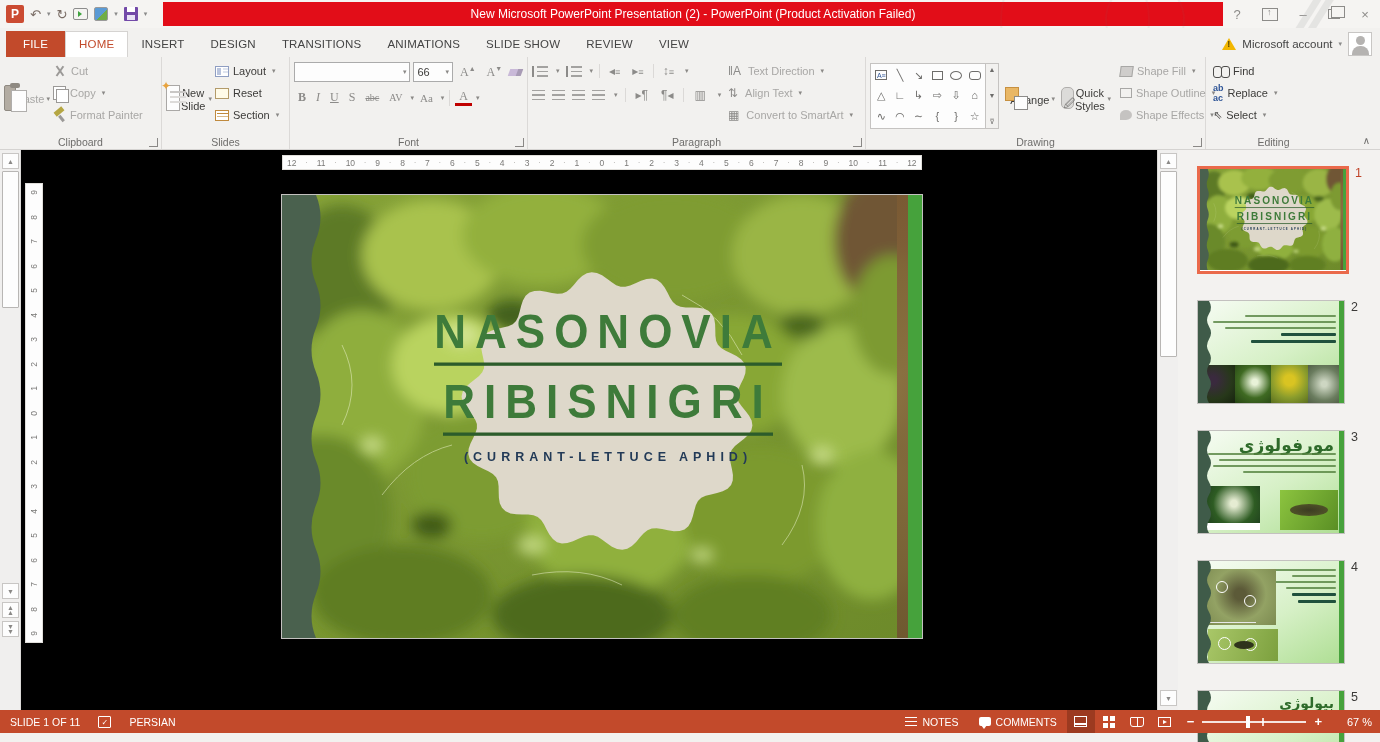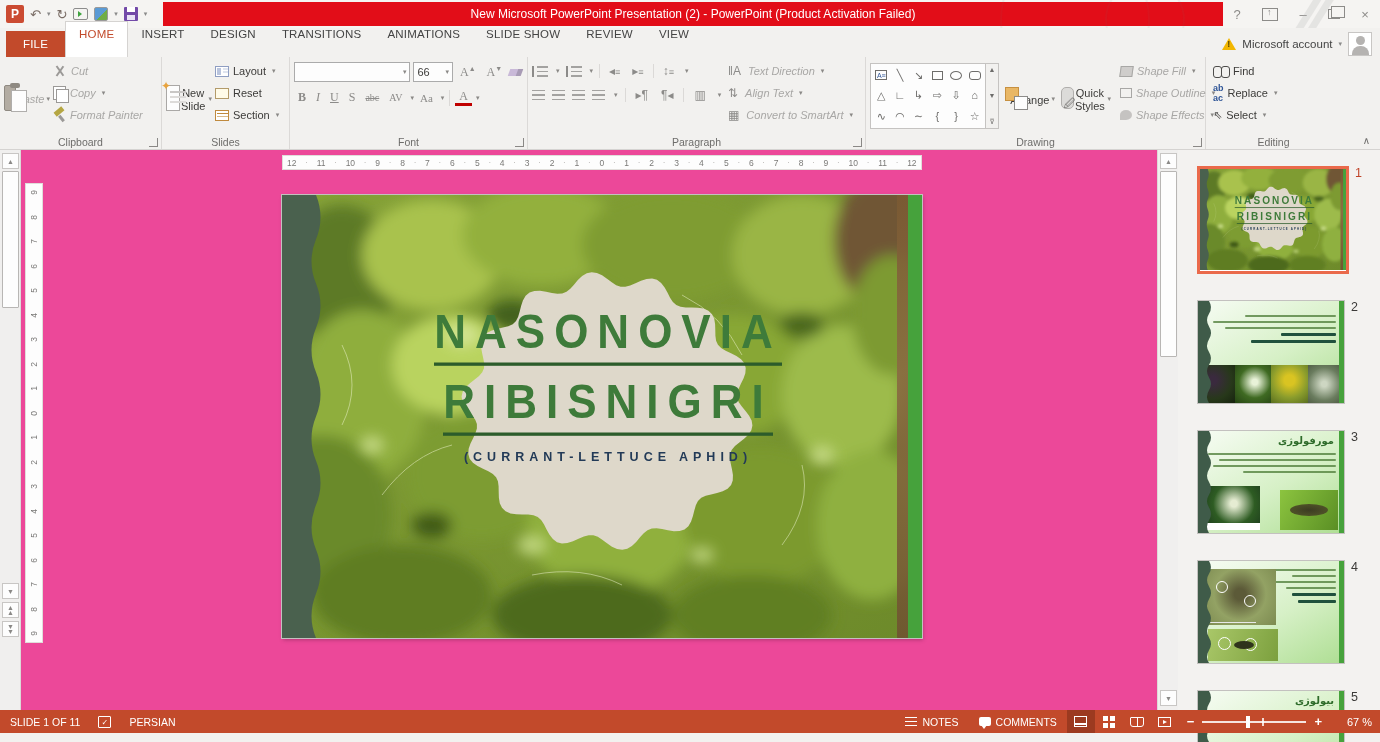--- a/index.html
+++ b/index.html
@@ -24,38 +24,38 @@
   .wc { width:18px; text-align:center; cursor:default; }
   .wc-ribbonopts { position:relative; width:16px; height:13px; border:1px solid #8c8b89; }
   .wc-ribbonopts::after { content:"↑"; position:absolute; left:4px; top:-2px; font-size:9px; }
   .wc-restore { position:relative; width:12px; height:10px; border:1px solid #8c8b89; }
   .wc-restore::before { content:""; position:absolute; left:2px; top:-4px; width:12px; height:10px; border:1px solid #8c8b89; background:#f5f4f2; }
   .deco-ring { position:absolute; border:2px solid rgba(120,120,120,.07); border-radius:50%; pointer-events:none; }
   .deco-stripe { position:absolute; width:7px; height:46px; background:rgba(180,180,180,.25); transform:rotate(32deg); pointer-events:none; }
 
   
   #tabrow { position:absolute; left:0; top:28px; width:1380px; height:29px; background:#f2f1ef; display:flex; align-items:flex-end; }
-  .tab { font-size:11.5px; color:#444; padding:6px 13px 17px; letter-spacing:.2px; cursor:default; }
+  .tab { font-size:11.5px; color:#444; padding:6px 13px 7px; letter-spacing:.2px; cursor:default; }
   .tab.file { background:#c24a2b; color:#fff; padding:7px 17px; margin-left:6px; }
   .tab.active { background:#fff; color:#c24a2b; border:1px solid #d5d3d1; border-bottom:none; }
   #account-area { position:absolute; right:8px; top:32px; display:flex; align-items:center; gap:6px; font-size:11.5px; color:#444; }
   .warn-tri { width:0; height:0; border-left:7px solid transparent; border-right:7px solid transparent; border-bottom:12px solid #f2b600; position:relative; }
   .warn-tri::after { content:"!"; position:absolute; left:-2px; top:1px; font-size:9px; font-weight:bold; color:#5d4a00; }
   .avatar { width:24px; height:24px; background:#fff; border:1px solid #c8c6c4; position:relative; }
   .avatar::before { content:""; position:absolute; left:7px; top:3px; width:9px; height:9px; border-radius:50%; background:#b5b3b1; }
   .avatar::after { content:""; position:absolute; left:3px; bottom:0; width:17px; height:9px; border-radius:8px 8px 0 0; background:#b5b3b1; }
 
   
   #ribbon { position:absolute; left:0; top:57px; width:1380px; height:93px; background:#f2f1ef; border-bottom:1px solid #d5d3d1; display:flex; }
   .rgroup { position:relative; height:92px; border-right:1px solid #dbd9d7; padding:3px 4px 14px; }
   .rgroup-label { position:absolute; bottom:1px; left:0; right:0; text-align:center; font-size:10.5px; color:#6e6d6b; }
   .launcher { position:absolute; bottom:2px; right:3px; width:9px; height:9px; border-right:1.5px solid #8a8886; border-bottom:1.5px solid #8a8886; }
   .bigbtn { display:flex; flex-direction:row; align-items:center; justify-content:center; width:46px; height:72px; padding-top:4px; font-size:11px; color:#3c3b39; text-align:center; line-height:13px; }
   .smallrow { display:flex; align-items:center; gap:4px; font-size:11px; height:22px; padding:0 3px; white-space:nowrap; }
-  .dis { color:#a8a7a5;font-style:italic; }
+  .dis { color:#a8a7a5; }
   .en { color:#3c3b39; }
   .caret { font-size:7px; color:#8a8886; margin-left:2px; }
   .ic { display:inline-block; position:relative; }
   
   .ic-paste { width:22px; height:26px; background:#b3aca2; border:1px solid #8f8a82; border-radius:2px; }
   .ic-paste::before { content:""; position:absolute; left:5px; top:-3px; width:10px; height:5px; background:#8f8a82; border-radius:2px; }
   .ic-paste::after { content:""; position:absolute; left:6px; top:4px; width:14px; height:20px; background:#fdfdfd; border:1px solid #b0aeac; }
   .ic-cut { width:14px; height:12px; }
   .ic-cut::before,.ic-cut::after { content:""; position:absolute; left:6px; top:0; width:1.6px; height:12px; background:#9b9997; }
   .ic-cut::before { transform:rotate(35deg); } .ic-cut::after { transform:rotate(-35deg); }
@@ -101,21 +101,21 @@
   .ic-effects { width:12px; height:10px; border-radius:50% 50% 50% 0; background:#c5c3c1; }
   
   .ic-find { width:16px; height:11px; }
   .ic-find::before,.ic-find::after { content:""; position:absolute; top:0; width:7px; height:10px; border:1.6px solid #4d4c4a; border-radius:3px; }
   .ic-find::before { left:0; } .ic-find::after { left:8px; }
   .ic-replace { font-size:9px; font-weight:bold; color:#2f5597; letter-spacing:0; }
   .ic-select { font-size:11px; color:#4d4c4a; }
   #collapse-ribbon { position:absolute; right:10px; bottom:3px; font-size:10px; color:#6e6d6b; }
 
   
-  #workspace { position:absolute; left:0; top:150px; width:1380px; height:560px; background:#ec4899; }
+  #workspace { position:absolute; left:0; top:150px; width:1380px; height:560px; background:#000000; }
   .vscroll { position:absolute; top:0; width:21px; height:560px; background:#f0efee; }
   #scroll-left { left:0; border-right:1px solid #dcdad8; }
   #scroll-right { left:1157px; width:21px; border-left:1px solid #dcdad8; background:#f0efee; }
   .sc-btn { position:absolute; left:2px; width:17px; height:16px; background:#fdfdfd; border:1px solid #c8c6c4; color:#8a8886; font-size:7px; display:flex; align-items:center; justify-content:center; }
   .sc-thumb { position:absolute; left:2px; width:17px; background:#fdfdfd; border:1px solid #b8b6b4; border-radius:1px; }
   .dbl { display:flex; flex-direction:column; line-height:5px; }
 
   
   #vruler { position:absolute; left:25px; top:33px; width:18px; height:460px; background:#fdfdfd; border:1px solid #e0deda; display:flex; flex-direction:column; justify-content:space-between; align-items:center; padding:4px 0; }
   .vr-num { font-size:8.5px; color:#7a7977; transform:rotate(-90deg); line-height:9px; }
@@ -149,21 +149,21 @@
   .thumb-num.sel { color:#c0452a; }
   .thumb-box { width:148px; height:104px; background:#fff; border:1px solid #c3c1bf; overflow:hidden; position:relative; }
   .thumb-box.sel { border:3px solid #ea6a4b; }
   .thumb-canvas { position:absolute; left:0; top:0; width:146px; height:101px; overflow:hidden; }
   .thumb-canvas .slide { transform:scale(0.2285); transform-origin:0 0; }
   .gslide { position:absolute; left:0; top:0; width:146px; height:102px; background:linear-gradient(150deg,#f4fbf0 5%,#d6f0c6 55%,#aede93 100%); overflow:hidden; }
   .gslide .mini-greenbar { position:absolute; right:0; top:0; width:5px; height:100%; background:#46a23c; }
   .gslide .mini-wave { position:absolute; left:0; top:0; width:16px; height:100%; }
   .tline { height:2px; background:#54823f; border-radius:1px; margin:4px 8px 0 auto; opacity:.8; }
   .tline.bold { height:3px; background:#20513d; opacity:1; }
-  .mini-title { position:absolute; top:4px; right:10px; font-size:10px; font-weight:bold; color:#2e6b2a; font-family:"DejaVu Sans",sans-serif; }
+  .mini-title { position:absolute; top:4px; right:10px; font-size:17px; font-weight:bold; color:#2e6b2a; font-family:"DejaVu Sans",sans-serif; }
   .photo-strip { position:absolute; left:0; bottom:0; width:146px; height:38px; display:flex; }
   .photo-strip div { flex:1; }
   .mini-photo { position:absolute; overflow:hidden; }
   .circ { position:absolute; border:1.5px solid #fff; border-radius:50%; }
 
   
   #statusbar { position:absolute; left:0; top:710px; width:1380px; height:23px; background:#c24a2b; color:#fff; display:flex; align-items:center; font-size:10.5px; }
   .sb-left { display:flex; align-items:center; gap:18px; padding-left:10px; }
   .sb-right { margin-left:auto; display:flex; align-items:center; gap:0; padding-right:8px; }
   .sb-item { display:flex; align-items:center; gap:5px; padding:0 10px; height:23px; }
@@ -790,21 +790,21 @@
               </svg>
             <div class="mini-greenbar"></div>
           </div>
         </div>
         <div class="thumb-num">4</div>
       </div>
 
       <div class="thumb-row" style="top:540px;">
         <div class="thumb-box">
           <div class="gslide">
-            <div class="mini-title" dir="rtl" style="font-size:10px;">بیولوژی</div>
+            <div class="mini-title" dir="rtl" style="font-size:14px;">بیولوژی</div>
             <svg class="mini-wave waveband" viewBox="0 0 16 100" preserveAspectRatio="none">
                 <path fill="#3f5b49" d="M0 0 L11 0 Q 15 6.3 11 12.5 Q 7 18.8 11 25.0 Q 15 31.3 11 37.5 Q 7 43.8 11 50.0 Q 15 56.3 11 62.5 Q 7 68.8 11 75.0 Q 15 81.3 11 87.5 Q 7 93.8 11 100.0 L0 100 Z"></path>
               </svg>
             <div class="mini-greenbar"></div>
           </div>
         </div>
         <div class="thumb-num">5</div>
       </div>
     </div>
   </div>

